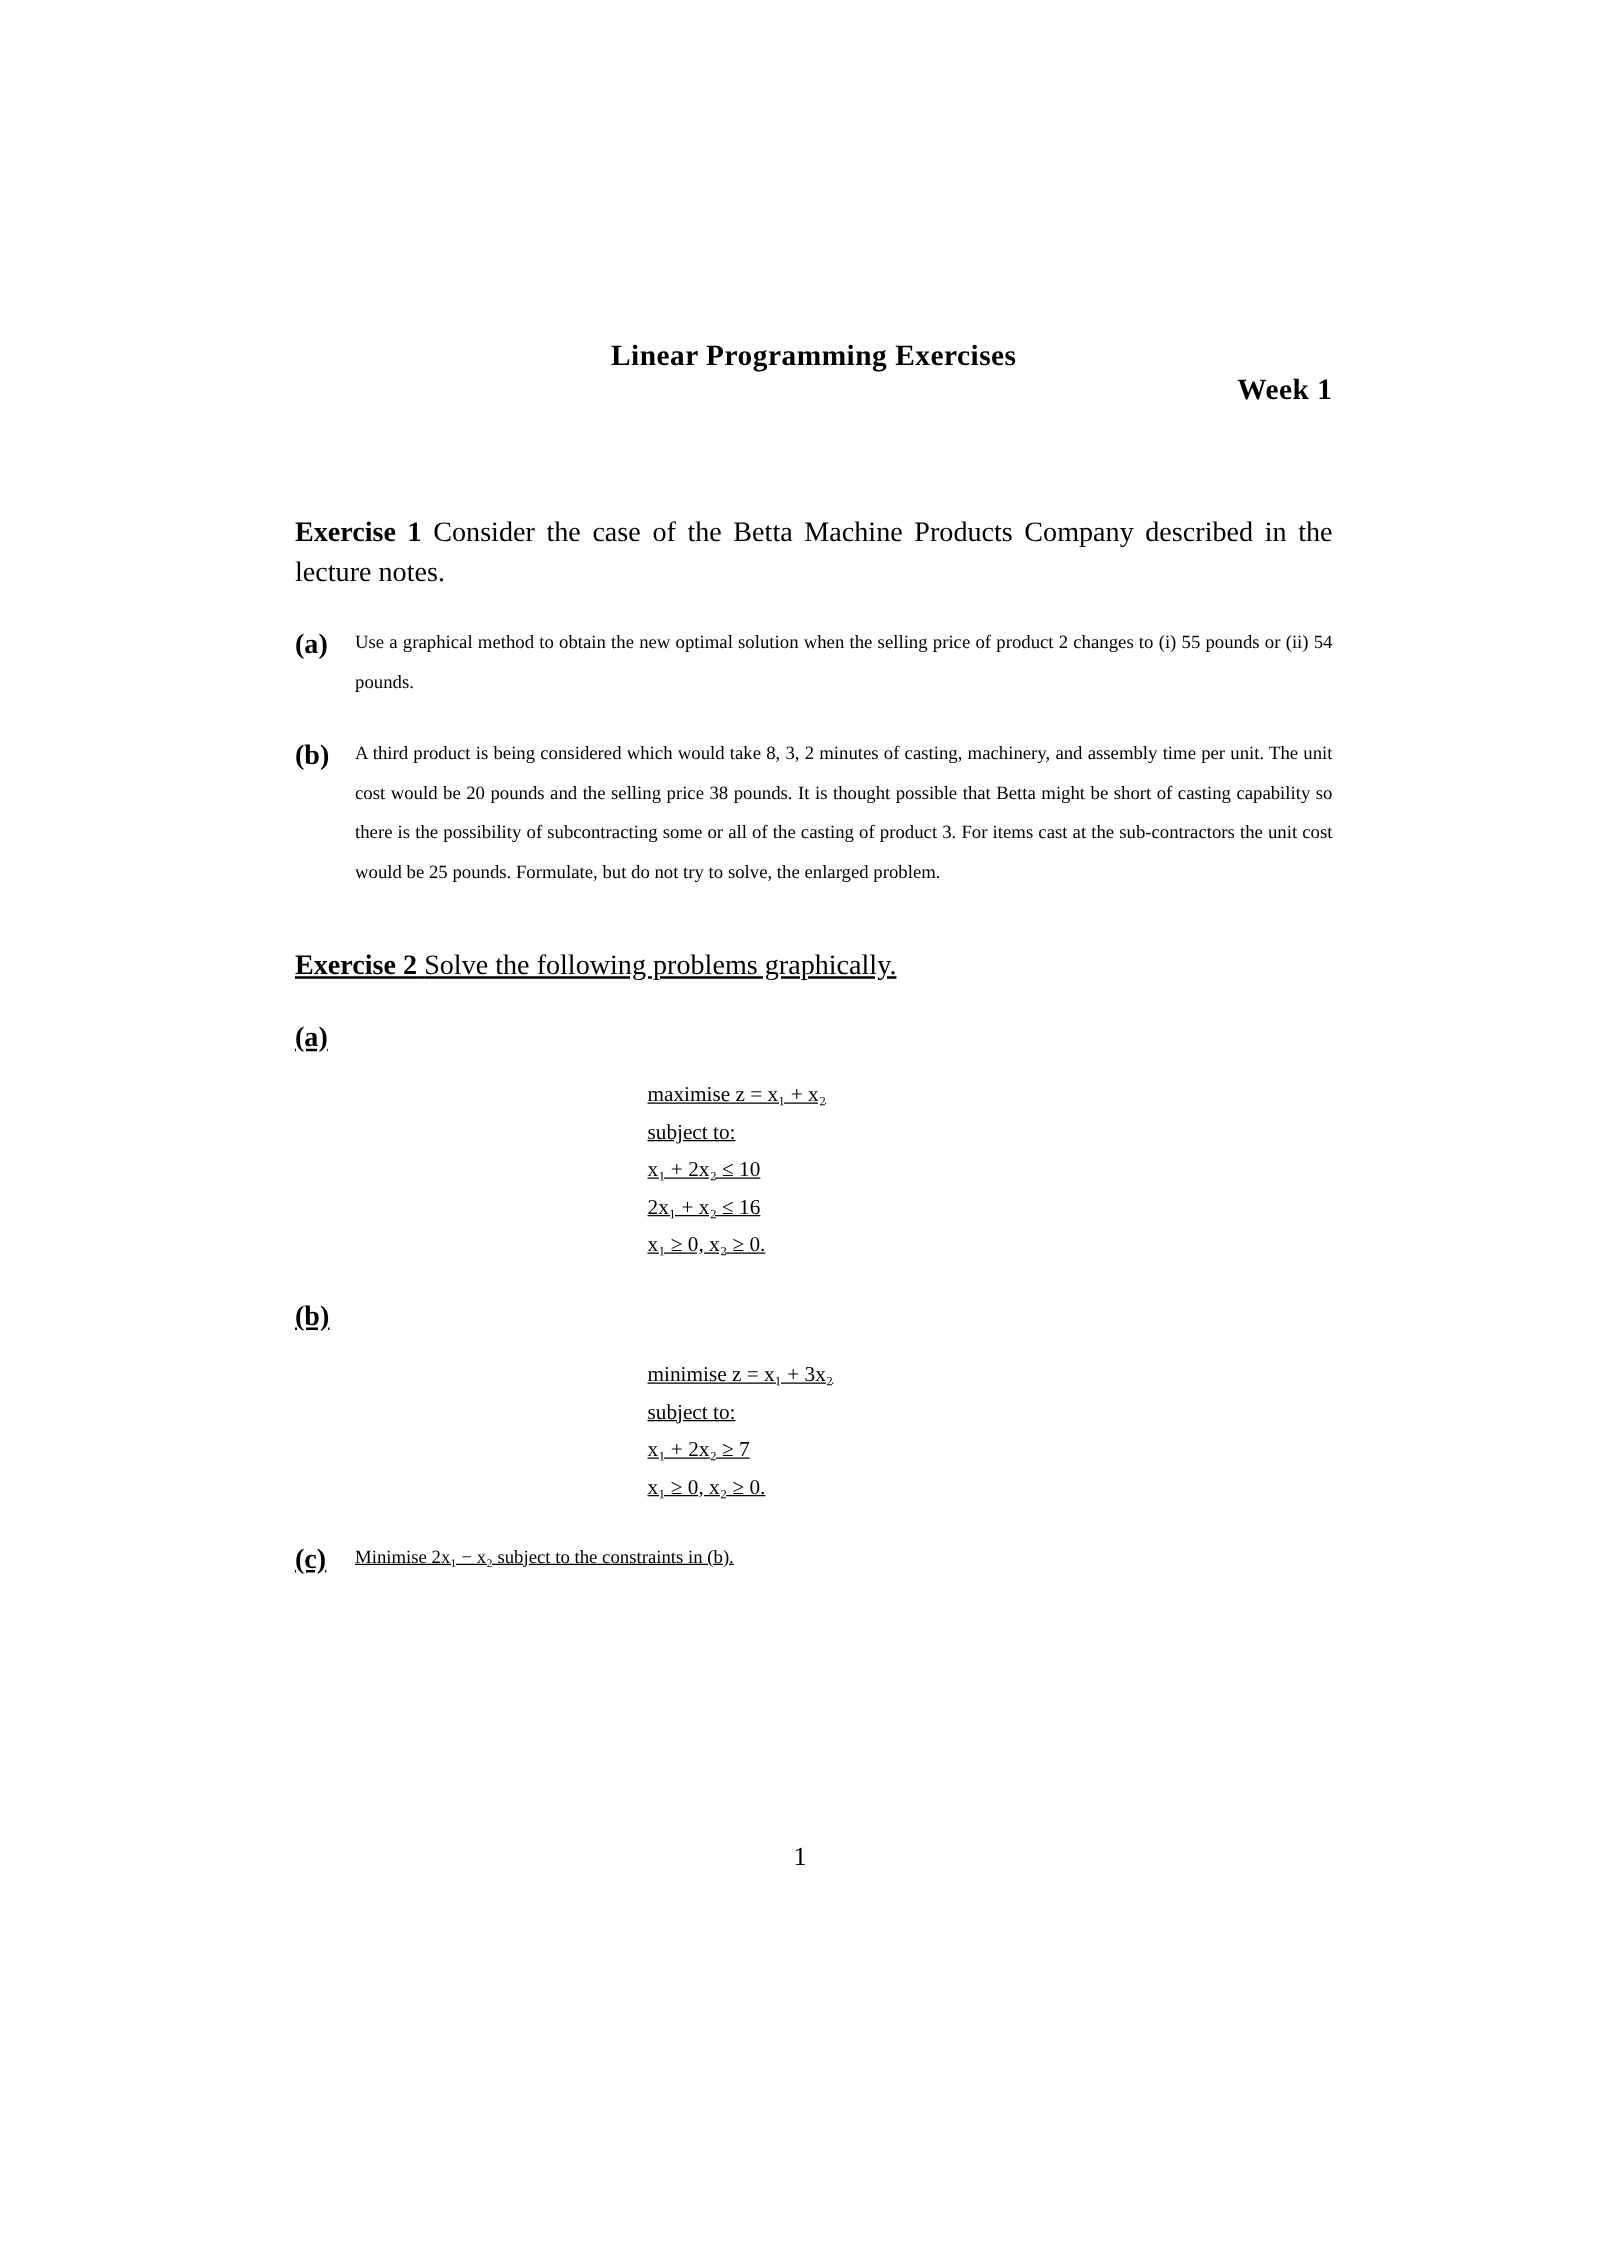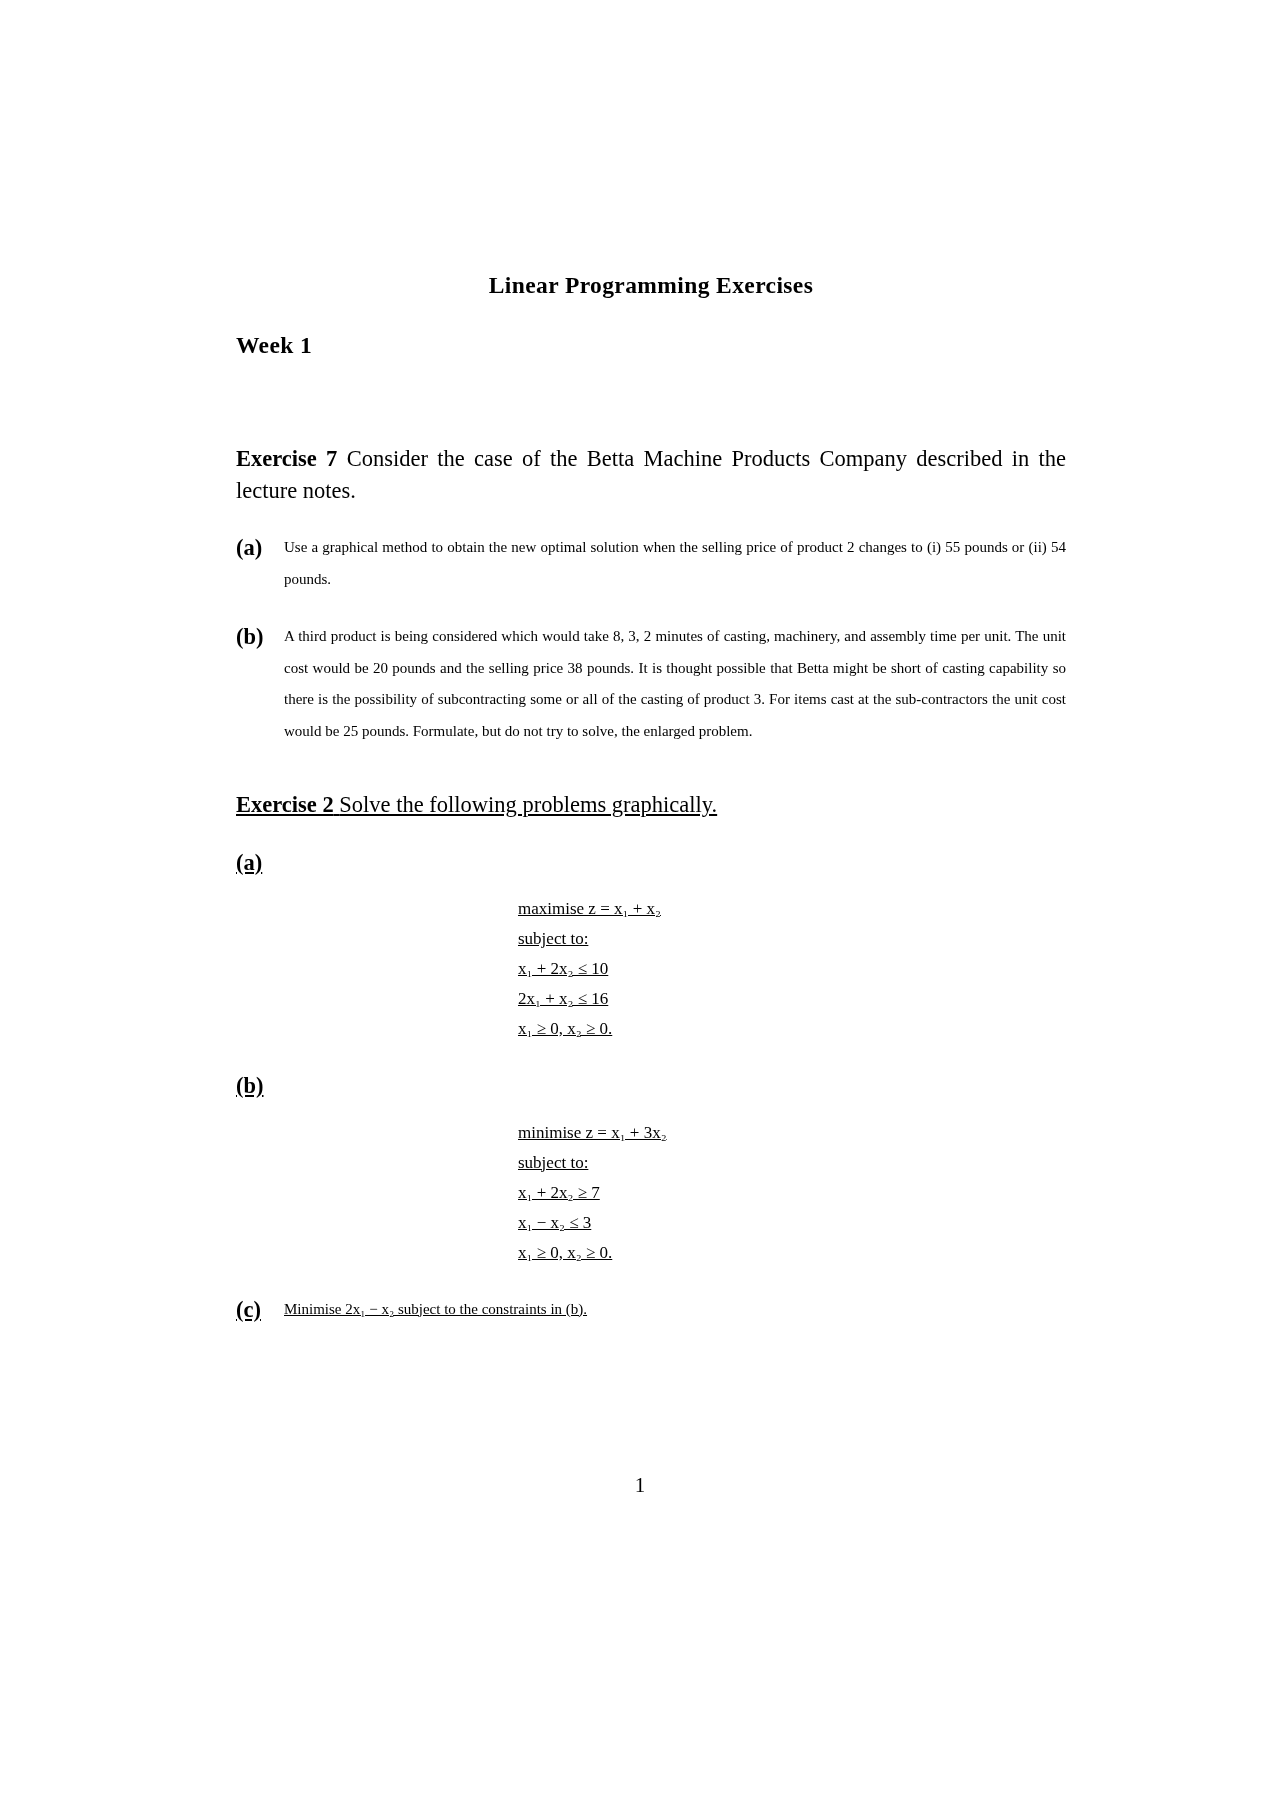--- a/index.html
+++ b/index.html
@@ -29,25 +29,24 @@
     width: 830px;
   }
   .title {
     text-align: center;
     font-weight: bold;
     font-size: 23.5px;
     letter-spacing: 0.4px;
     margin-top: 272px;
   }
   .subtitle {
-    text-align: left;
+    text-align: right;
     font-weight: bold;
     font-size: 23.5px;
     letter-spacing: 0.4px;
-    margin-top: 33px;
   }
   .para {
     font-size: 22.5px;
     line-height: 31.5px;
     text-align: justify;
     text-justify: inter-word;
   }
   .ex1-block {
     margin-top: 84px;
   }
@@ -109,21 +108,21 @@
 <div class="page">
 
   <div class="content">
 
     <div class="title">Linear Programming Exercises</div>
 
     <div class="subtitle">Week 1</div>
 
     <div class="ex1-block">
       <div class="para">
-        <span class="ex-label">Exercise 7</span>
+        <span class="ex-label">Exercise 1</span>
         <span>Consider the case of the Betta Machine Products Company described in the lecture notes.</span>
       </div>
 
       <div class="item">
         <div class="item-marker">(a)</div>
         <div class="item-body">Use a graphical method to obtain the new optimal solution when the selling price of product 2 changes to (i) 55 pounds or (ii) 54 pounds.</div>
       </div>
 
       <div class="item">
         <div class="item-marker">(b)</div>
@@ -146,21 +145,20 @@
         <div class="math-line">2x₁ + x₂ ≤ 16</div>
         <div class="math-line">x₁ ≥ 0, x₂ ≥ 0.</div>
       </div>
 
       <div class="marker-only">(b)</div>
 
       <div class="math-block">
         <div class="math-line">minimise z = x₁ + 3x₂</div>
         <div class="math-line">subject to:</div>
         <div class="math-line">x₁ + 2x₂ ≥ 7</div>
-        <div class="math-line">x₁ − x₂ ≤ 3</div>
         <div class="math-line">x₁ ≥ 0, x₂ ≥ 0.</div>
       </div>
 
       <div class="item">
         <div class="item-marker">(c)</div>
         <div class="item-body">Minimise 2x₁ − x₂ subject to the constraints in (b).</div>
       </div>
     </div>
 
   </div>

